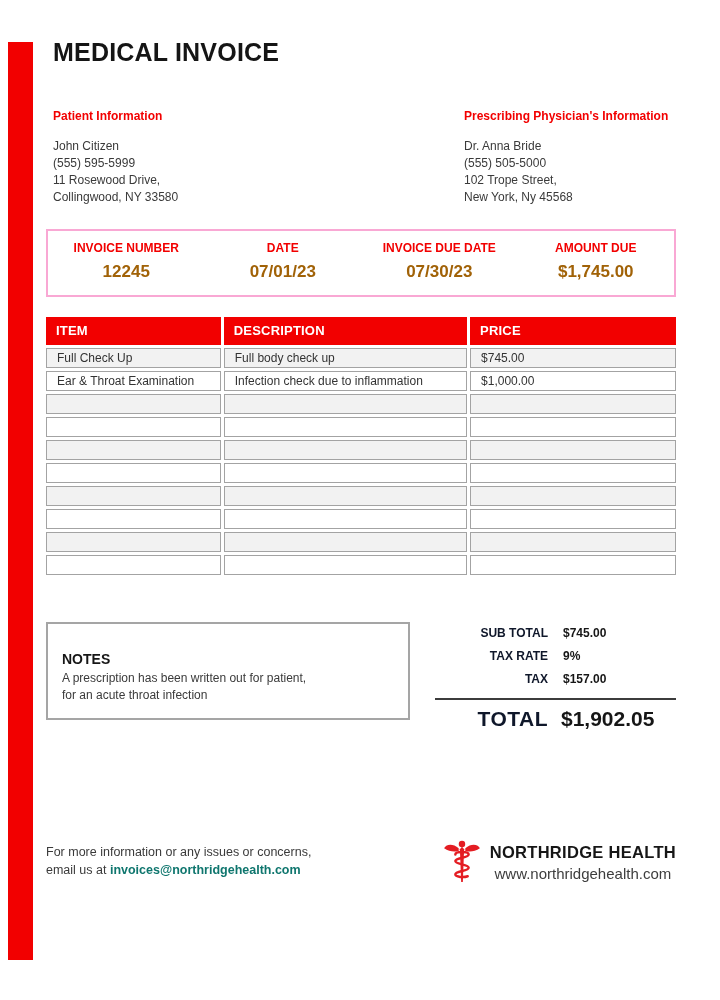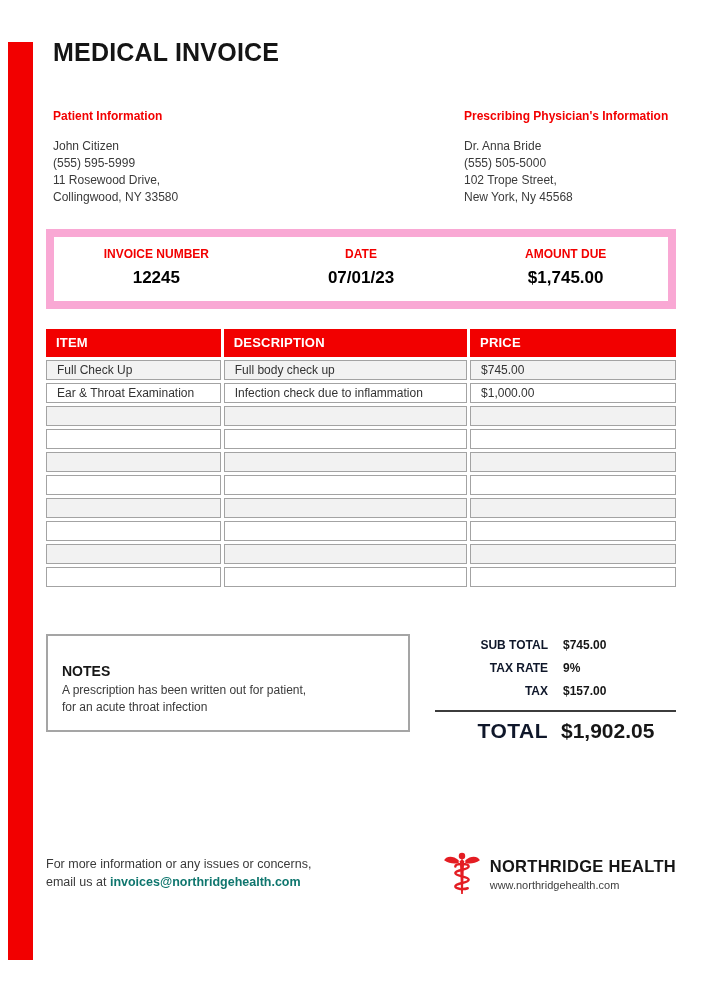--- a/index.html
+++ b/index.html
@@ -41,35 +41,35 @@
   .info-heading {
     color: #f20000;
     font-weight: bold;
     font-size: 12px;
     margin-bottom: 15px;
   }
   .info-lines { font-size: 12px; line-height: 17px; color: #3a3a3a; }
   
   .summary-box {
     margin-top: 23px;
-    border: 8px solid #f9a8d4;
+    border: 2px solid #f9a8d4;
     display: flex;
     padding: 10px 0 13px 0;
   }
   .summary-col { flex: 1; text-align: center; }
   .summary-label {
     color: #f20000;
     font-weight: bold;
     font-size: 12px;
   }
   .summary-value {
     margin-top: 7px;
     font-size: 17px;
     font-weight: bold;
-    color: #000000;
+    color: #a16207;
   }
   
   .items-wrap { margin-top: 17px; margin-left: -3px; margin-right: -3px; }
   table.items {
     width: 100%;
     border-collapse: separate;
     border-spacing: 3px;
     table-layout: fixed;
   }
   table.items col.c1 { width: 28%; }
@@ -134,21 +134,21 @@
     margin-top: 112px;
     display: flex;
     justify-content: space-between;
     align-items: flex-start;
   }
   .footer-info { font-size: 12.5px; line-height: 18px; color: #3a3a3a; }
   .footer-email { color: #0f766e; font-weight: bold; text-decoration: none; cursor: pointer; }
   .brand { display: flex; align-items: center; margin-top: -4px; }
   .brand-icon { width: 38px; height: 46px; margin-right: 9px; }
   .brand-name { font-size: 16.5px; font-weight: bold; color: #161616; letter-spacing: 0.3px; }
-  .brand-site { font-size: 11px; color: #3d3d3d; margin-top: 3px; }
+  .brand-site { font-size: 15px; color: #3d3d3d; margin-top: 3px; text-align: center; }
 </style>
 </head>
 <body>
 
 <div class="red-bar"></div>
 
 <div class="content">
 
   <div class="doc-title">MEDICAL INVOICE</div>
 
@@ -174,20 +174,24 @@
   </div>
 
   <div class="summary-box">
     <div class="summary-col">
       <div class="summary-label">INVOICE NUMBER</div>
       <div class="summary-value">12245</div>
     </div>
     <div class="summary-col">
       <div class="summary-label">DATE</div>
       <div class="summary-value">07/01/23</div>
+    </div>
+    <div class="summary-col">
+      <div class="summary-label">INVOICE DUE DATE</div>
+      <div class="summary-value">07/30/23</div>
     </div>
     <div class="summary-col">
       <div class="summary-label">AMOUNT DUE</div>
       <div class="summary-value">$1,745.00</div>
     </div>
   </div>
 
   <div class="items-wrap">
     <table class="items">
       <colgroup>

